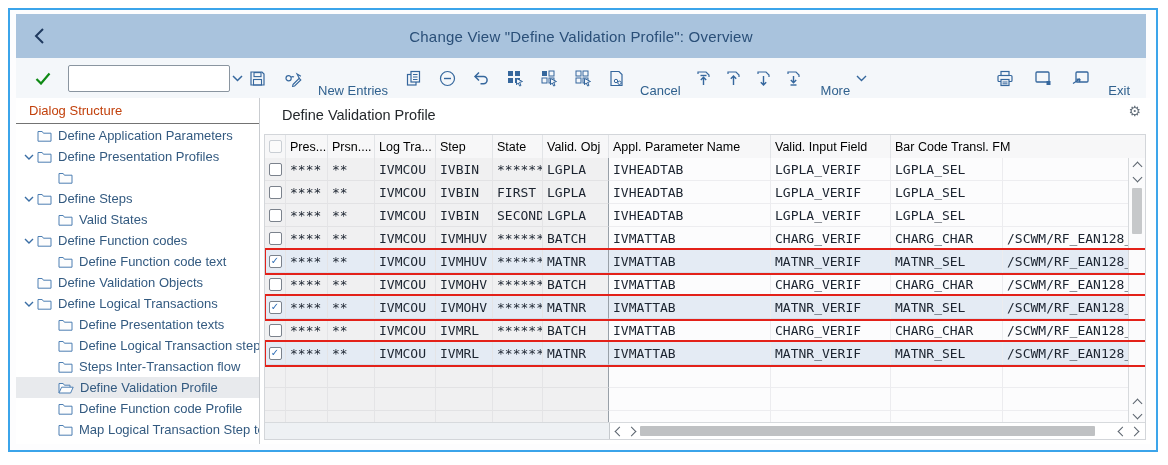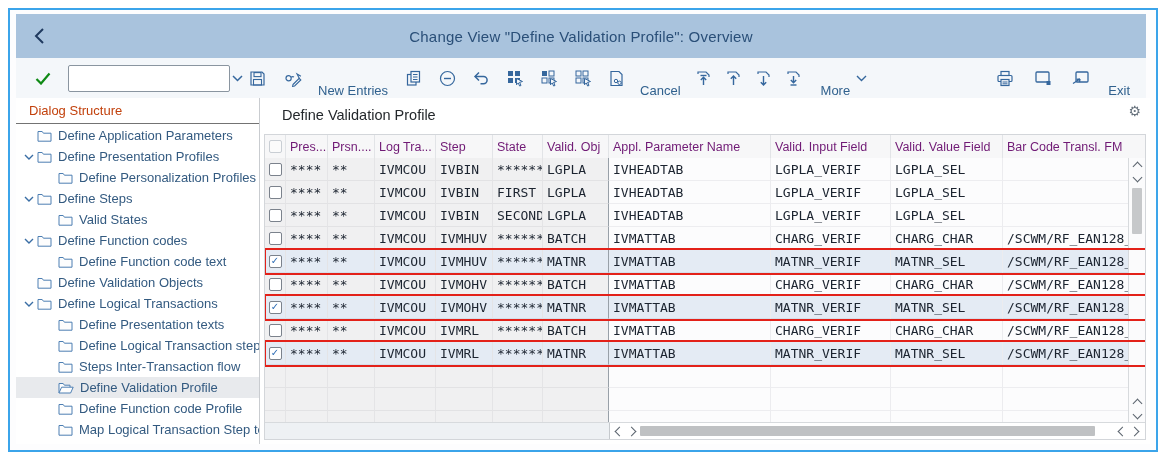--- a/index.html
+++ b/index.html
@@ -64,21 +64,21 @@
   .folder{display:flex;align-items:center;margin-right:6px;flex:0 0 auto;}
   
   .content{position:absolute;left:250px;top:88px;right:6px;bottom:6px;background:#fff;}
   .content-title{position:absolute;top:9px;left:22px;font-size:14.5px;color:#24282c;}
   .gear{position:absolute;top:5px;right:9px;font-family:"DejaVu Sans",sans-serif;font-size:14px;color:#67727d;}
   .table-area{
     position:absolute;left:4px;top:36px;right:4px;bottom:4px;
     border:1px solid #d3d6da;background:#fcfcfd;overflow:hidden;
   }
   .thead{display:flex;height:23px;background:#f7f7f8;border-bottom:1px solid #cfd3d7;
-    color:#701a75;font-size:12.5px;}
+    color:#000000;font-size:12.5px;}
   .th{display:flex;align-items:center;padding-left:4px;box-sizing:border-box;
     border-right:1px solid #e2e4e7;overflow:hidden;white-space:nowrap;flex:0 0 auto;}
   .th.last{flex:1;border-right:none;}
   .tbody{position:absolute;left:0;right:16px;top:23px;bottom:16px;overflow:hidden;}
   .trow{display:flex;height:23px;}
   .td{
     font-family:"DejaVu Sans Mono",monospace;font-size:13px;color:#1c2430;
     display:flex;align-items:center;padding-left:4px;box-sizing:border-box;
     overflow:hidden;white-space:nowrap;flex:0 0 auto;
   }
@@ -338,21 +338,20 @@
             </svg>
           </span>
           <span class="tlabel">Define Presentation Profiles</span>
         </div>
         <div class="tree-item lvl1">
           <span class="folder">
             <svg width="15" height="12" viewBox="0 0 15 12">
               <path d="M1 1.5 h4.2 l1.2 1.7 H14 v8 H1 z" fill="#fdfdfd" stroke="#4d7fb3" stroke-width="1"></path>
             </svg>
           </span>
-          <span class="tlabel">Define Personalization Profiles</span>
         </div>
         <div class="tree-item lvl0">
           <span class="chev-slot">
             <svg width="10" height="6" viewBox="0 0 10 6">
               <path d="M1 1 L5 5 L9 1" fill="none" stroke="#3a6ea5" stroke-width="1.4"></path>
             </svg>
           </span>
           <span class="folder">
             <svg width="15" height="12" viewBox="0 0 15 12">
               <path d="M1 1.5 h4.2 l1.2 1.7 H14 v8 H1 z" fill="#fdfdfd" stroke="#4d7fb3" stroke-width="1"></path>
@@ -472,21 +471,20 @@
             <span class="checkbox faint"></span>
           </div>
           <div class="th" style="width: 42px;">Pres....</div>
           <div class="th" style="width: 47px;">Prsn....</div>
           <div class="th" style="width: 61px;">Log Tra...</div>
           <div class="th" style="width: 57px;">Step</div>
           <div class="th" style="width: 50px;">State</div>
           <div class="th sep" style="width: 66px;">Valid. Obj</div>
           <div class="th" style="width: 162px;">Appl. Parameter Name</div>
           <div class="th" style="width: 120px;">Valid. Input Field</div>
-          <div class="th" style="width: 112px;">Valid. Value Field</div>
           <div class="th last">Bar Code Transl. FM</div>
         </div>
       <div class="tbody">
           <div class="trow">
             <div class="td fix cbcell" style="width: 21px;">
               <span class="checkbox"></span>
             </div>
             <div class="td fix" style="width: 42px;">****</div>
             <div class="td fix" style="width: 47px;">**</div>
             <div class="td fix" style="width: 61px;">IVMCOU</div>

